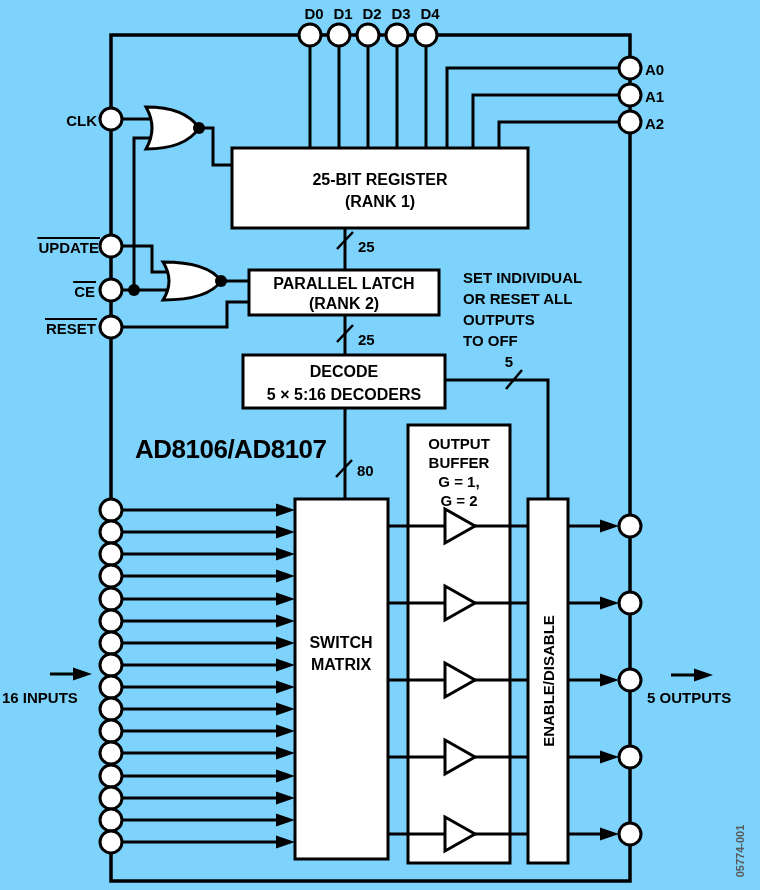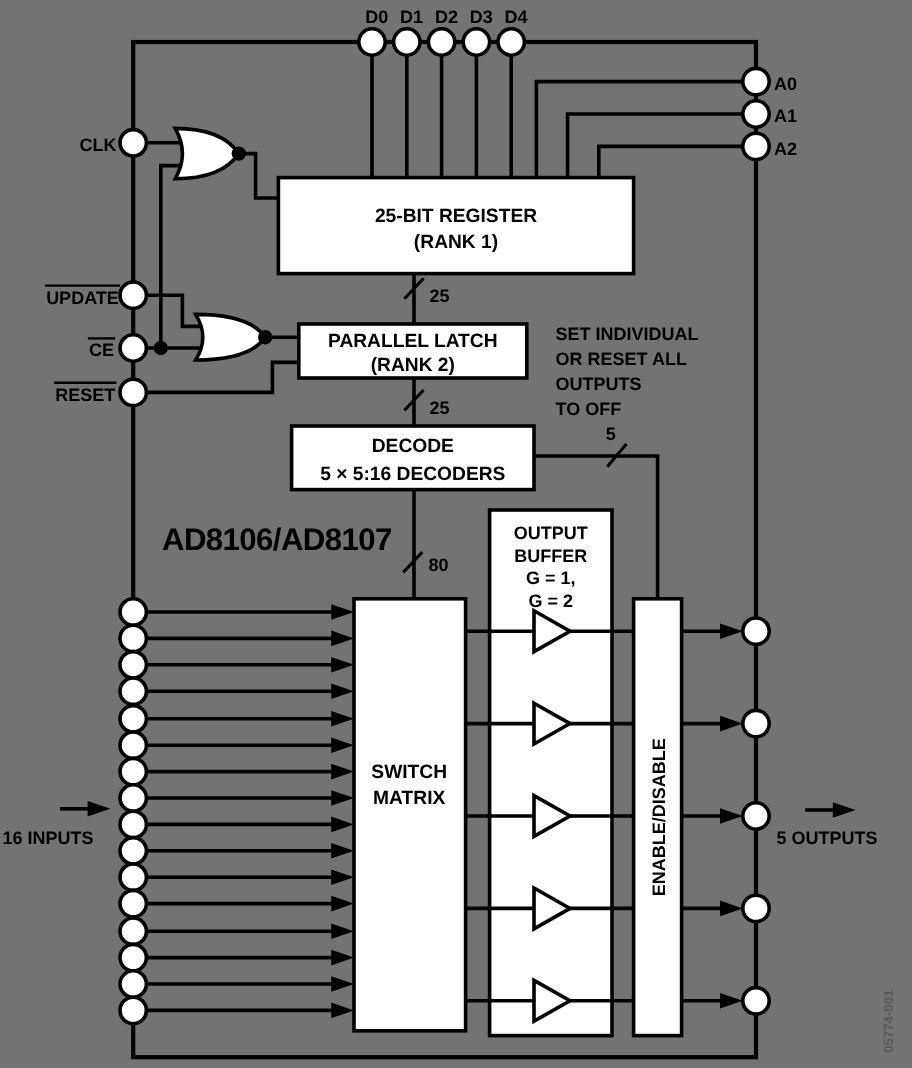--- a/index.html
+++ b/index.html
@@ -1,16 +1,16 @@
 <!DOCTYPE html>
 <html><head>
 <meta charset="utf-8">
 <style>
   html,body { margin:0; padding:0; background:#ffffff; }
-  .page { width:760px; height:890px; position:relative; background:#737373; }
+  .page { width:760px; height:890px; position:relative; background:#7dd3fc; }
   svg text { font-family:"Liberation Sans","DejaVu Sans",sans-serif; font-weight:bold; fill:#000; }
   .ln   { stroke:#000; stroke-width:3; fill:none; }
   .ln25 { stroke:#000; stroke-width:2.5; fill:none; }
   .blk  { fill:#fff; stroke:#000; stroke-width:3; }
   .pin  { fill:#fff; stroke:#000; stroke-width:3; }
   .dot  { fill:#000; stroke:none; }
   .arr  { fill:#000; stroke:none; }
   .t15  { font-size:15px; }
   .t16  { font-size:16px; }
   .t26  { font-size:26px; letter-spacing:-0.5px; }

